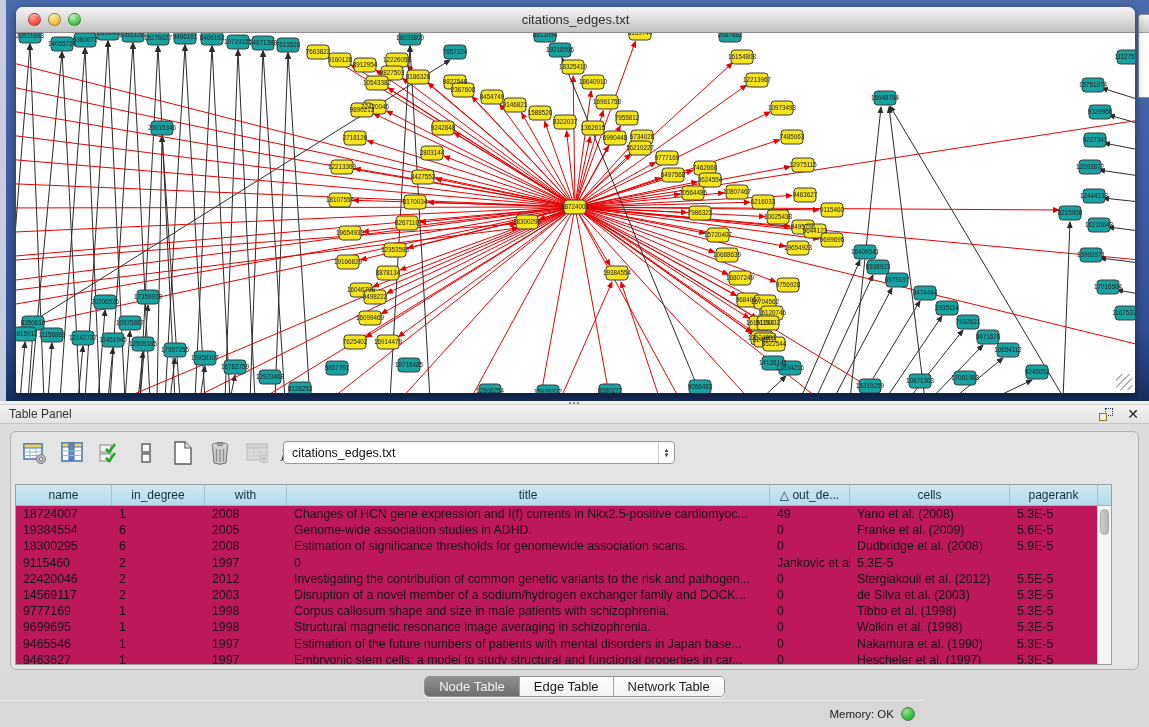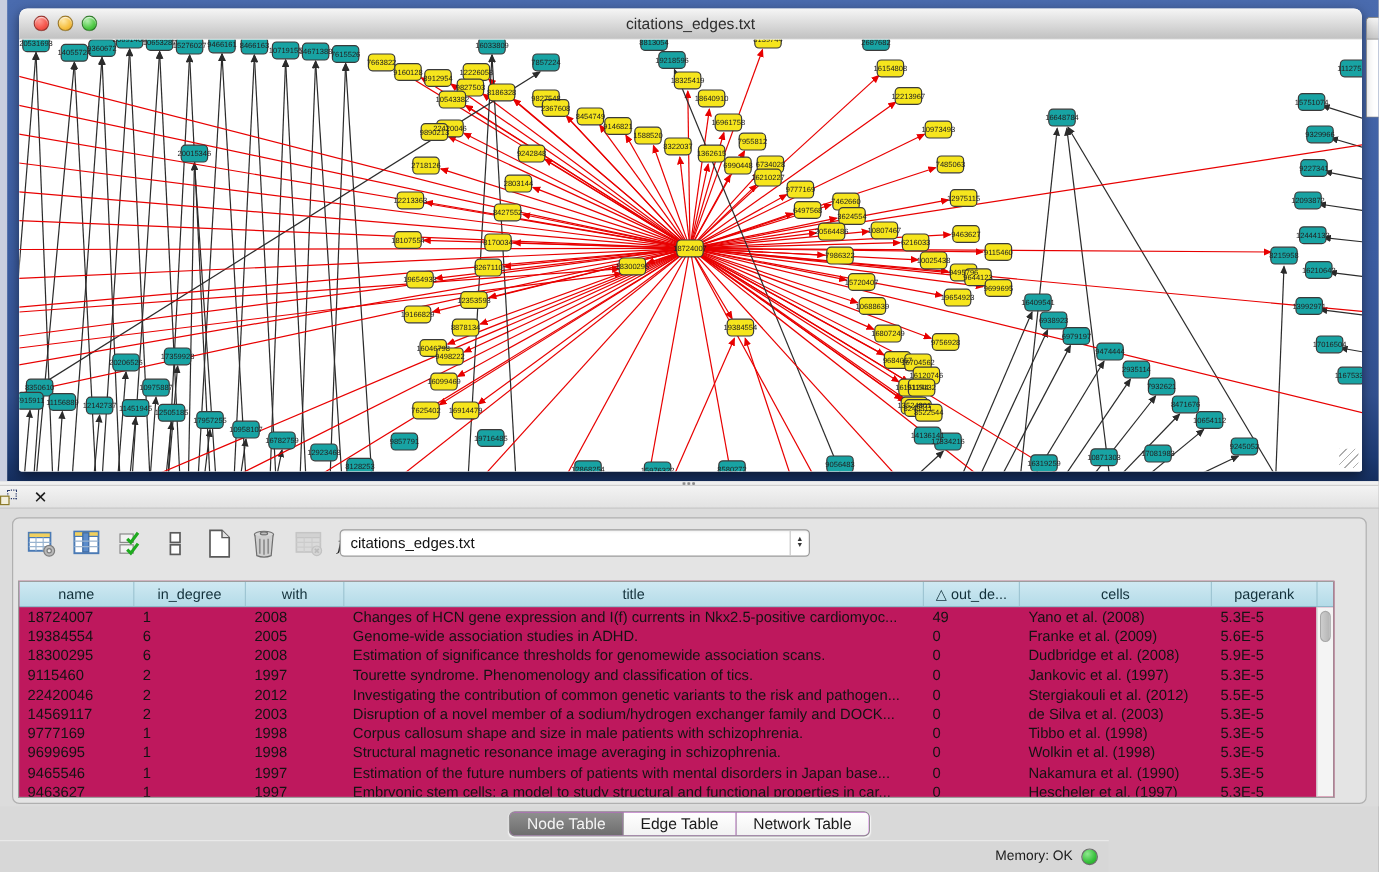--- a/index.html
+++ b/index.html
@@ -73,21 +73,21 @@
   .tbl-body .trow{display:grid;grid-template-columns:96px 93px 82px 483px 80px 160px 88px;height:16.2px;}
   .tbl-body .tcell{font-size:12.3px;color:#131313;padding-left:7px;white-space:nowrap;overflow:hidden;
     display:flex;align-items:center;}
   .vscroll{position:absolute;right:0;top:21px;bottom:0;width:14px;background:#f4f4f4;border-left:1px solid #d0d0d0;}
   .vscroll .thumb{position:absolute;left:2px;top:3px;width:9px;height:26px;border-radius:5px;
     background:linear-gradient(90deg,#cdcdcd,#b5b5b5);border:1px solid #a8a8a8;cursor:pointer;}
 
   
   .tabs-row{position:absolute;left:0;top:672px;width:1149px;height:28px;display:flex;align-items:center;justify-content:center;}
   .seg-control{display:flex;height:21px;border:1px solid #8f8f8f;border-radius:5px;overflow:hidden;
-    background:#d946ef;box-shadow:0 1px 1px rgba(255,255,255,.8);}
+    background:#fde047;box-shadow:0 1px 1px rgba(255,255,255,.8);}
   .seg{padding:0 14px;display:flex;align-items:center;font-size:13px;color:#1a1a1a;cursor:pointer;
     border-right:1px solid #a5a5a5;background:linear-gradient(#ffffff,#f2f2f2);}
   .seg:last-child{border-right:none;}
   .seg.active{background:linear-gradient(#8f8f8f,#6e6e6e);color:#f4f4f4;}
 
   
   .status-bar{position:absolute;left:0;top:700px;width:924px;height:27px;background:#d7d7d7;
     display:flex;align-items:center;justify-content:flex-end;border-top:1px solid #e9e9e9;}
   .memory-label{font-size:11.5px;color:#1c1c1c;margin-right:7px;}
   .memory-dot{width:14px;height:14px;border-radius:50%;margin-right:9px;
@@ -580,20 +580,21 @@
         <div class="resize-grip"></div>
       </div>
     </div>
   </div>
 
   <div class="splitter">
       <div class="grip"></div>
     </div>
 
   <div class="panel-header">
+    <span class="ph-title">Table Panel</span>
     <span class="float-icon">
         <span class="sq2"></span>
         <span class="sq1"></span>
       </span>
     <span class="close-icon">✕</span>
   </div>
 
   <div class="panel-body">
     <div class="inner-panel">
 
@@ -700,21 +701,20 @@
               <div class="tcell">2008</div>
               <div class="tcell">Estimation of significance thresholds for genomewide association scans.</div>
               <div class="tcell">0</div>
               <div class="tcell">Dudbridge et al. (2008)</div>
               <div class="tcell">5.9E-5</div>
             </div>
             <div class="trow">
               <div class="tcell">9115460</div>
               <div class="tcell">2</div>
               <div class="tcell">1997</div>
-              <div class="tcell">Tourette syndrome. Phenomenology and classification of tics.</div>
               <div class="tcell">0</div>
               <div class="tcell">Jankovic et al. (1997)</div>
               <div class="tcell">5.3E-5</div>
             </div>
             <div class="trow">
               <div class="tcell">22420046</div>
               <div class="tcell">2</div>
               <div class="tcell">2012</div>
               <div class="tcell">Investigating the contribution of common genetic variants to the risk and pathogen...</div>
               <div class="tcell">0</div>

